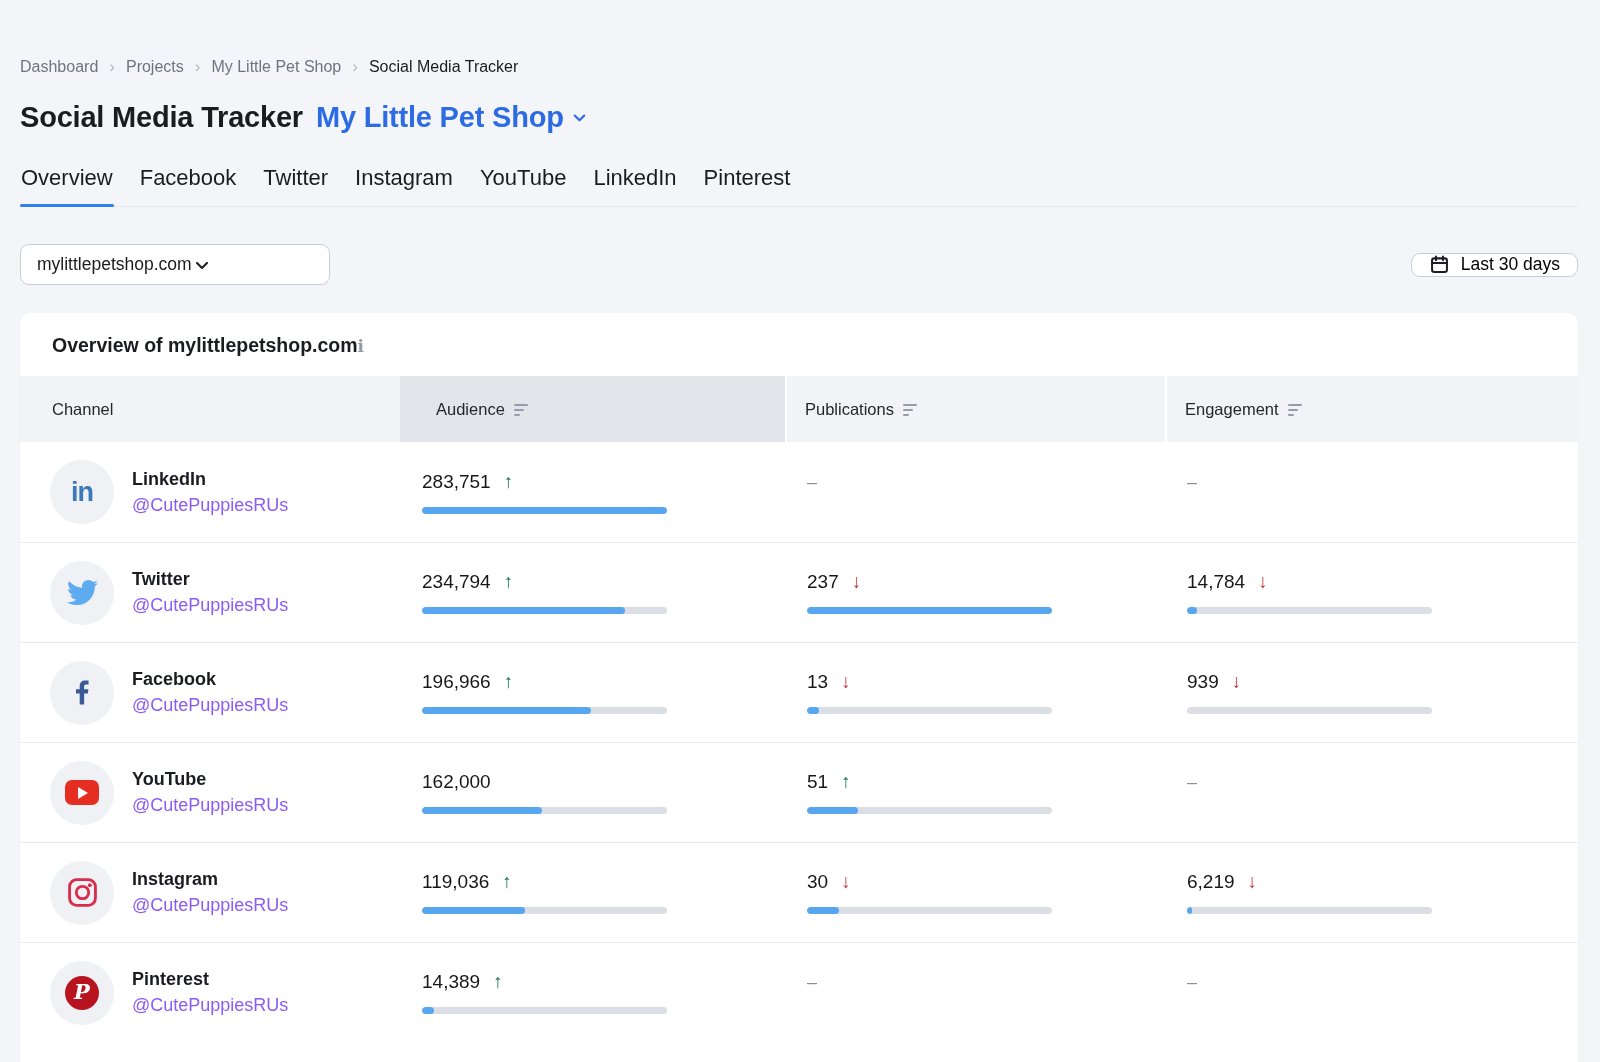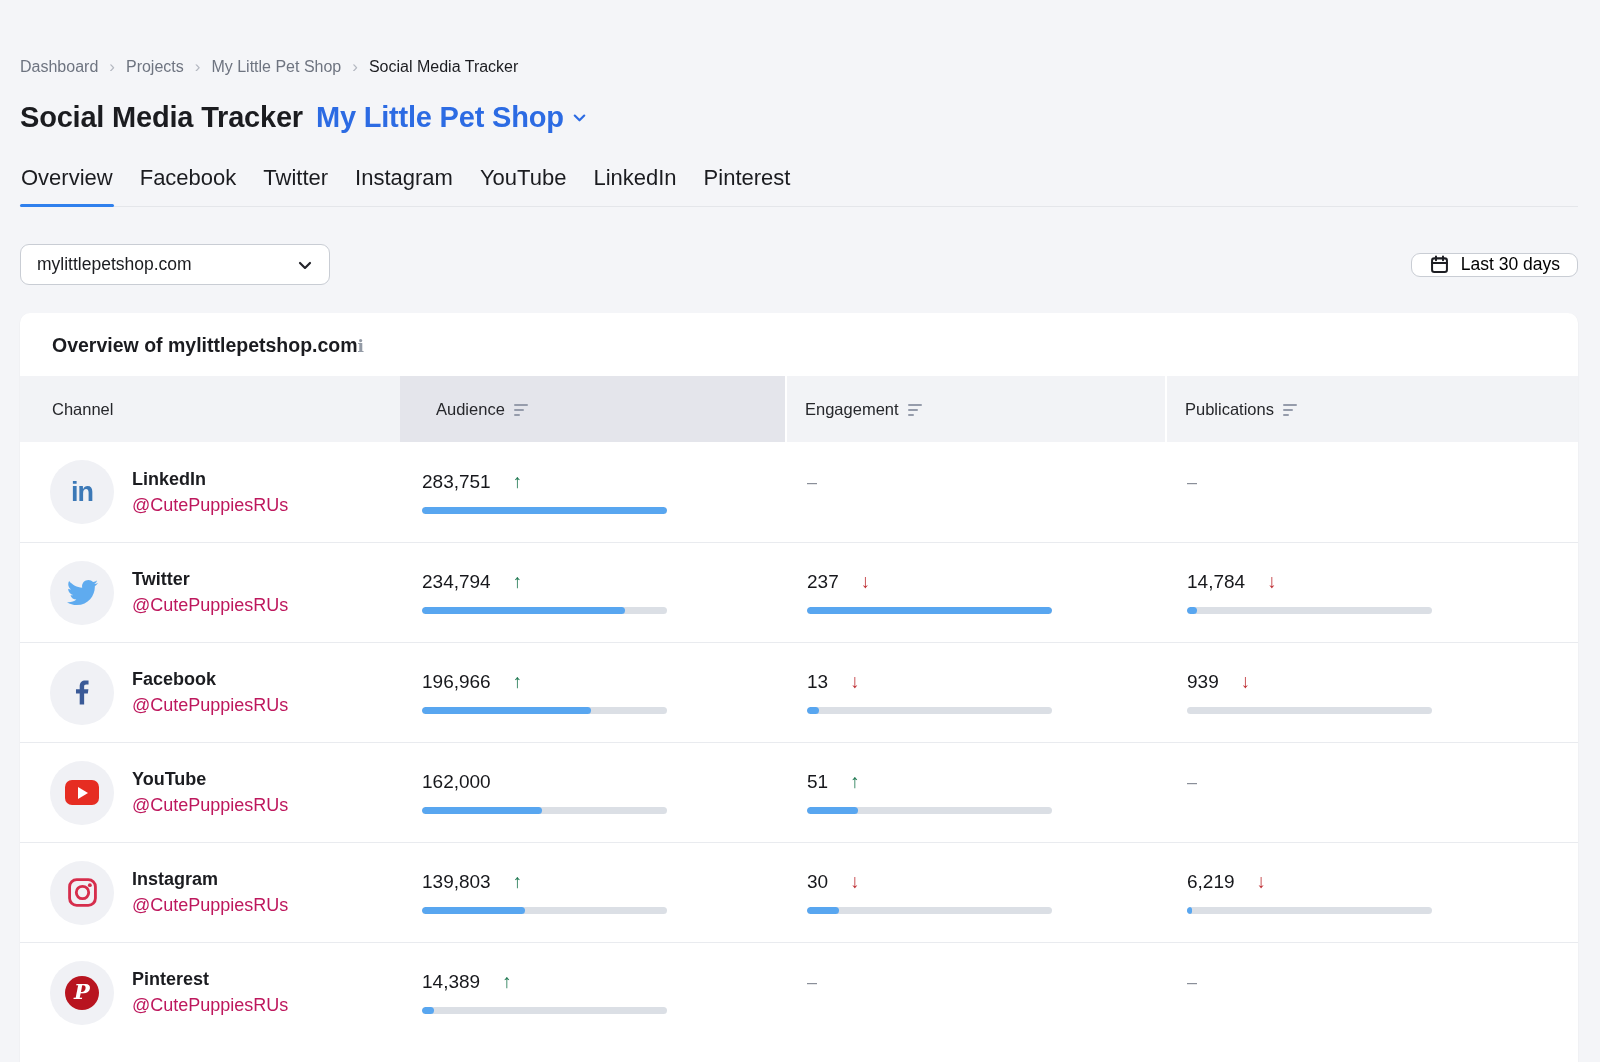--- a/index.html
+++ b/index.html
@@ -25,21 +25,21 @@
 
   
   .tabs { margin-top:29px; display:flex; gap:25px; border-bottom:1px solid #e4e6ea; }
   .tab { font-size:22px; padding:2px 1px 15px; position:relative; cursor:pointer; color:#1b1c20; }
   .tab.active::after { content:""; position:absolute; left:0; right:0; bottom:-1px; height:3px; border-radius:3px; background:var(--accent,#2f80ed); }
 
   
   .filterrow { margin-top:37px; display:flex; justify-content:space-between; align-items:center; }
   .select {
     width:310px; height:41px; background:#fff; border:1px solid #c9cdd4; border-radius:9px;
-    display:flex; align-items:center; justify-content:space-between; padding:0 14px 0 16px;
+    display:flex; align-items:center; justify-content:flex-start; padding:0 14px 0 16px;
     font-size:17.5px; cursor:pointer;
   }
   .datebtn {
     height:24px; background:#fff; border:1px solid #c9cdd4; border-radius:9px;
     display:flex; align-items:center; gap:11px; padding:0 17px; font-size:17.5px; cursor:pointer;
   }
 
   
   .card { margin-top:28px; background:#fff; border-radius:10px; box-shadow:0 1px 2px rgba(27,28,32,.07); padding-bottom:30px; }
   .cardtitle { padding:21px 32px 19px; display:flex; align-items:baseline; }
@@ -59,25 +59,25 @@
   .sort-ic i:nth-child(1){ width:14px; }
   .sort-ic i:nth-child(2){ width:10px; }
   .sort-ic i:nth-child(3){ width:6px; }
 
   .trow { height:100px; align-items:center; }
   .trow + .trow { border-top:1px solid #e9ebef; }
 
   .chcell { display:flex; align-items:center; gap:18px; padding-left:30px; }
   .avatar { width:64px; height:64px; border-radius:50%; background:#f0f1f5; display:flex; align-items:center; justify-content:center; flex:none; }
   .chname { font-size:18px; font-weight:700; }
-  .handle { font-size:18px; color:#be185d; margin-top:5px; }
+  .handle { font-size:18px; color:#8b5cf6; margin-top:5px; }
 
   .valcell { padding-left:22px; }
   .valblock { min-height:43px; }
-  .valrow { display:flex; align-items:flex-end; gap:22px; font-size:19px; line-height:22px; color:#17181c; }
+  .valrow { display:flex; align-items:flex-end; gap:13px; font-size:19px; line-height:22px; color:#17181c; }
   .trend { font-size:19px; font-weight:700; }
   .trend.up { color:var(--up,#217a53); }
   .trend.down { color:var(--down,#bf3136); }
   .bar { width:245px; height:7px; border-radius:4px; background:#dbdfe5; margin-top:14px; overflow:hidden; }
   .bar .fill { height:100%; border-radius:4px; background:var(--bar,#58a6f0); }
   .dash { color:#8a8f99; font-size:18px; line-height:22px; }
 
   
   .li-ic { color:#3c79b7; font-weight:800; font-size:27px; letter-spacing:-1px; font-family:"Liberation Sans",sans-serif; }
   .yt-ic { width:34px; height:25px; background:#e62d22; border-radius:7px; display:flex; align-items:center; justify-content:center; }
@@ -149,29 +149,29 @@
         </div>
         <div class="th sorted">
           <span>Audience</span>
           <span class="sort-ic">
             <i></i>
             <i></i>
             <i></i>
           </span>
         </div>
         <div class="th gapleft">
+          <span>Publications</span>
+          <span class="sort-ic">
+            <i></i>
+            <i></i>
+            <i></i>
+          </span>
+        </div>
+        <div class="th gapleft">
           <span>Engagement</span>
-          <span class="sort-ic">
-            <i></i>
-            <i></i>
-            <i></i>
-          </span>
-        </div>
-        <div class="th gapleft">
-          <span>Publications</span>
           <span class="sort-ic">
             <i></i>
             <i></i>
             <i></i>
           </span>
         </div>
       </div>
     <div id="tbody">
         <div class="trow">
           <div class="chcell">
@@ -340,21 +340,21 @@
               </svg>
             </span>
             <div>
               <div class="chname">Instagram</div>
               <div class="handle">@CutePuppiesRUs</div>
             </div>
           </div>
           <div class="valcell">
             <div class="valblock">
               <div class="valrow">
-                <span>139,803</span>
+                <span>119,036</span>
                 <span class="trend up">↑</span>
               </div>
               <div class="bar">
                 <div class="fill" style="width: 42%;"></div>
               </div>
             </div>
           </div>
           <div class="valcell">
             <div class="valblock">
               <div class="valrow">

